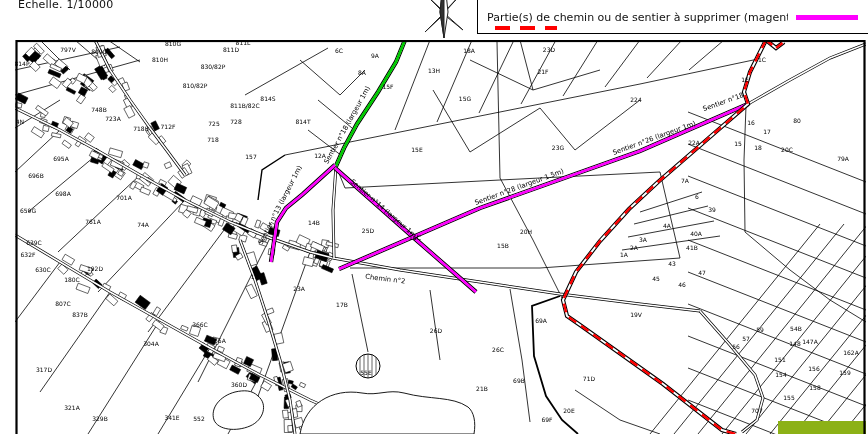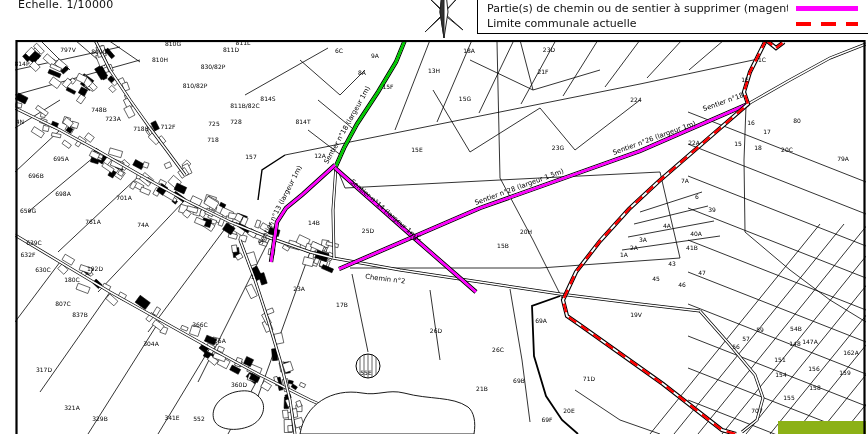--- a/index.html
+++ b/index.html
@@ -35,21 +35,20 @@
     <polygon points="26,-26 22,12 26,38" fill="#333"></polygon>
   </g>
 </svg>
 
 <div class="legend">
   <div class="legend-row">
     <span class="txt">Partie(s) de chemin ou de sentier à supprimer (magenta)</span>
     <span class="swatch magenta"></span>
   </div>
   <div class="legend-row">
-    <span class="txt">Limite communale actuelle</span>
     <span class="swatch dashedred"></span>
   </div>
 </div>
 
 <div id="map-wrap">
   <svg id="map-svg" width="851" height="394" viewBox="15 40 851 394">
       <rect x="15" y="40" width="851" height="394" fill="#fff"></rect>
       <polyline points="430,40 395,130" fill="none" stroke="#000" stroke-width="0.8"></polyline>
       <polyline points="472,40 437,122" fill="none" stroke="#000" stroke-width="0.8"></polyline>
       <polyline points="514,40 479,113" fill="none" stroke="#000" stroke-width="0.8"></polyline>

